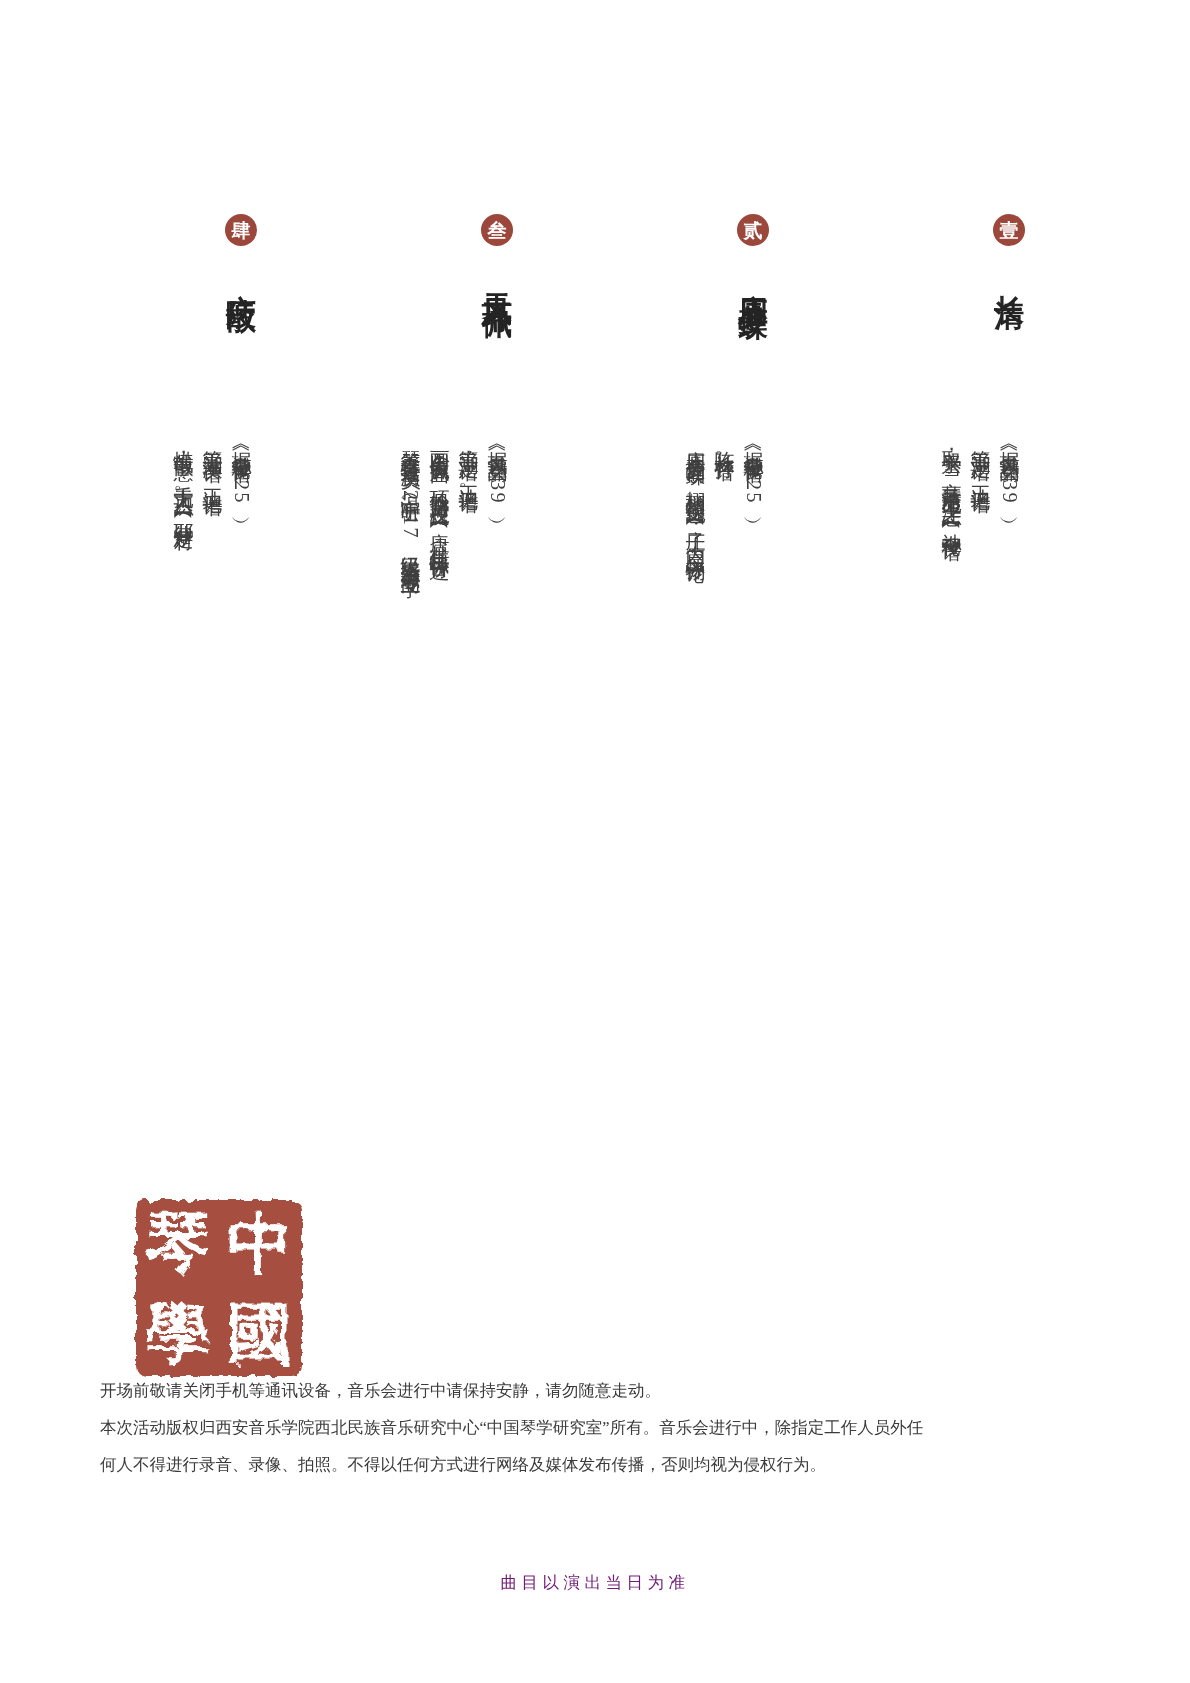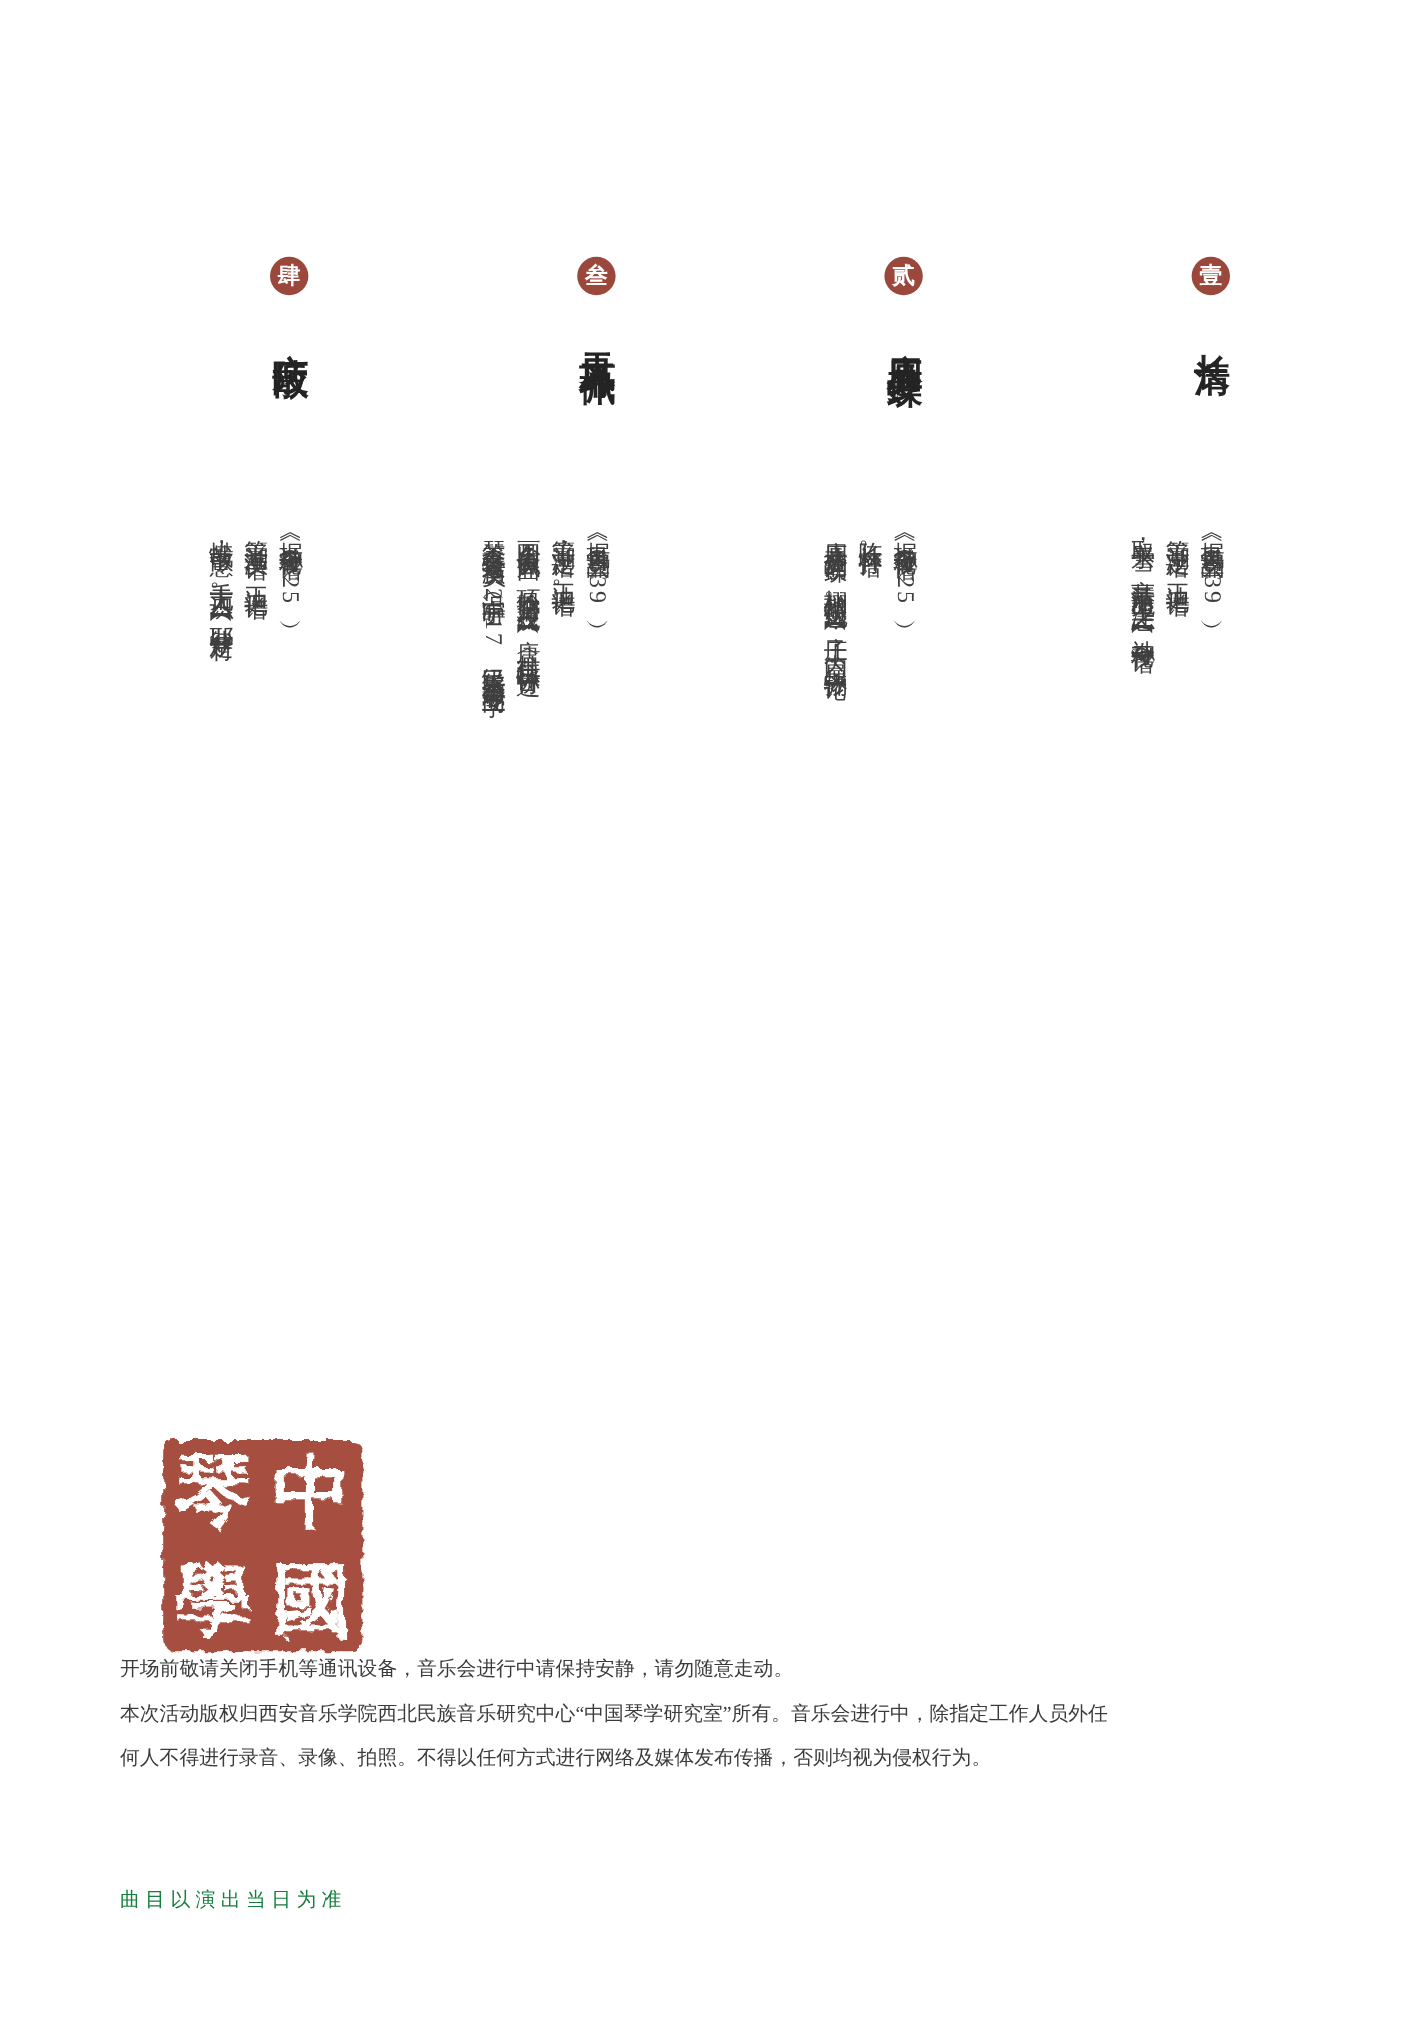--- a/index.html
+++ b/index.html
@@ -113,24 +113,24 @@
     line-height: 37px;
     color: #3b3b3b;
     white-space: pre-line;
     font-family: Liberation Serif, serif;
   }
   .program-note {
     position: absolute;
     left: 100px;
     top: 1572px;
     width: 990px;
-    text-align: left;
+    text-align: center;
     font-size: 16.5px;
     letter-spacing: 4.5px;
-    color: #15803d;
+    color: #701a75;
     font-family: "Liberation Serif", serif;
   }
 </style>
 </head>
 <body>
 
 <div class="page">
 
   <div class="program-item item-1">
     <div class="badge">壹</div>

